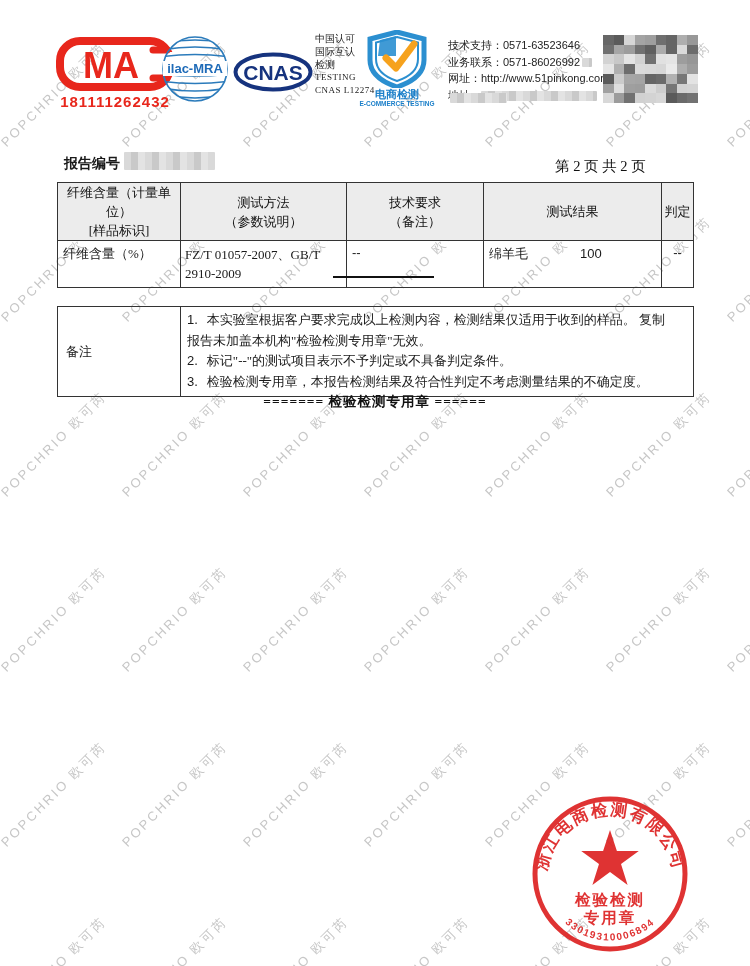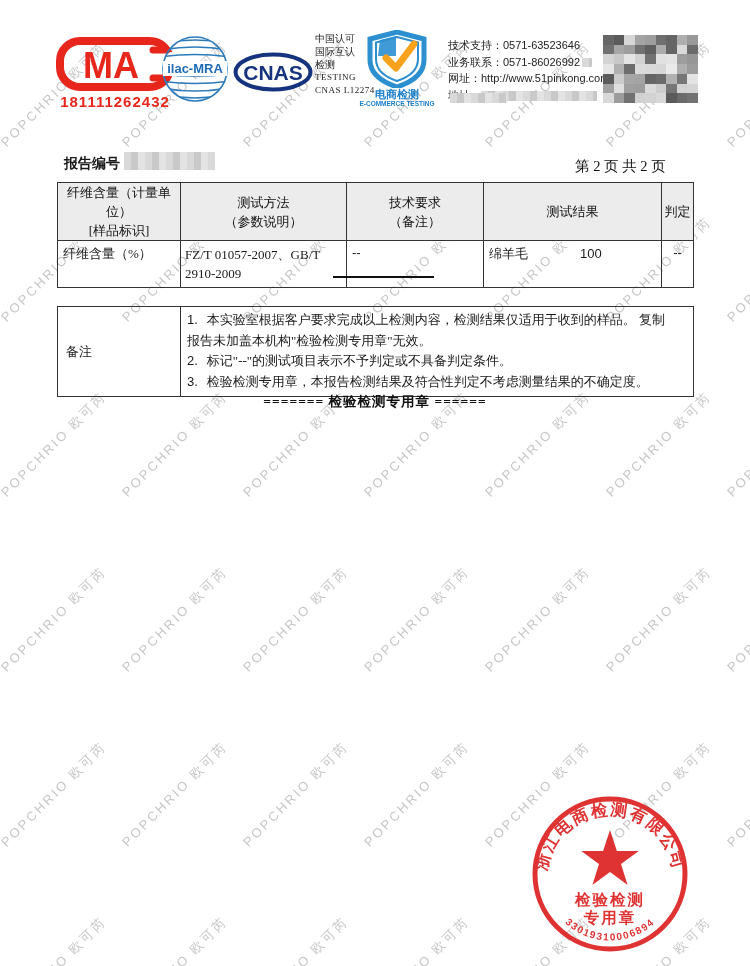--- a/index.html
+++ b/index.html
@@ -28,21 +28,21 @@
                    repeating-linear-gradient(0deg,rgba(255,255,255,.35) 0 4px,rgba(0,0,0,.05) 4px 8px);}
   .addr-blur1{width:116px;height:10px;}
   .addr-blur2{left:450px;top:93px;width:57px;height:10px;}
   #qr{left:603px;top:35px;width:94.5px;height:68px;display:grid;
       grid-template-columns:repeat(9,1fr);grid-template-rows:repeat(7,1fr);}
   
   .title{left:0;top:114px;width:100%;text-align:center;font-family:"Liberation Sans","DejaVu Sans",sans-serif;
          font-weight:bold;font-size:30px;letter-spacing:4px;color:#000;}
   .report-label{left:64px;top:155px;font-size:14px;font-weight:bold;}
   .report-blur{left:124px;top:152px;width:91px;height:18px;}
-  .page-ind{left:555px;top:157px;width:150px;font-size:14.5px;color:#111;margin-left:20px;}
+  .page-ind{left:555px;top:157px;width:150px;font-size:14.5px;color:#111;}
   
   table{border-collapse:collapse;table-layout:fixed;}
   .main-table{position:absolute;left:57px;top:182px;width:636px;font-size:13px;}
   .main-table td{border:1px solid #333;padding:0;vertical-align:top;background:transparent;}
   .main-table .hd{background:#ececec;text-align:center;vertical-align:middle;
                   height:43px;line-height:19px;font-size:13px;color:#111;}
   .row-data td{height:42px;padding-top:4px;}
   .cell-item{padding-left:5px !important;}
   .cell-method{padding-left:4px !important;font-family:Liberation Serif, serif;line-height:19px;}
   .cell-req{padding-left:5px !important;font-family:"Liberation Sans",sans-serif;}

